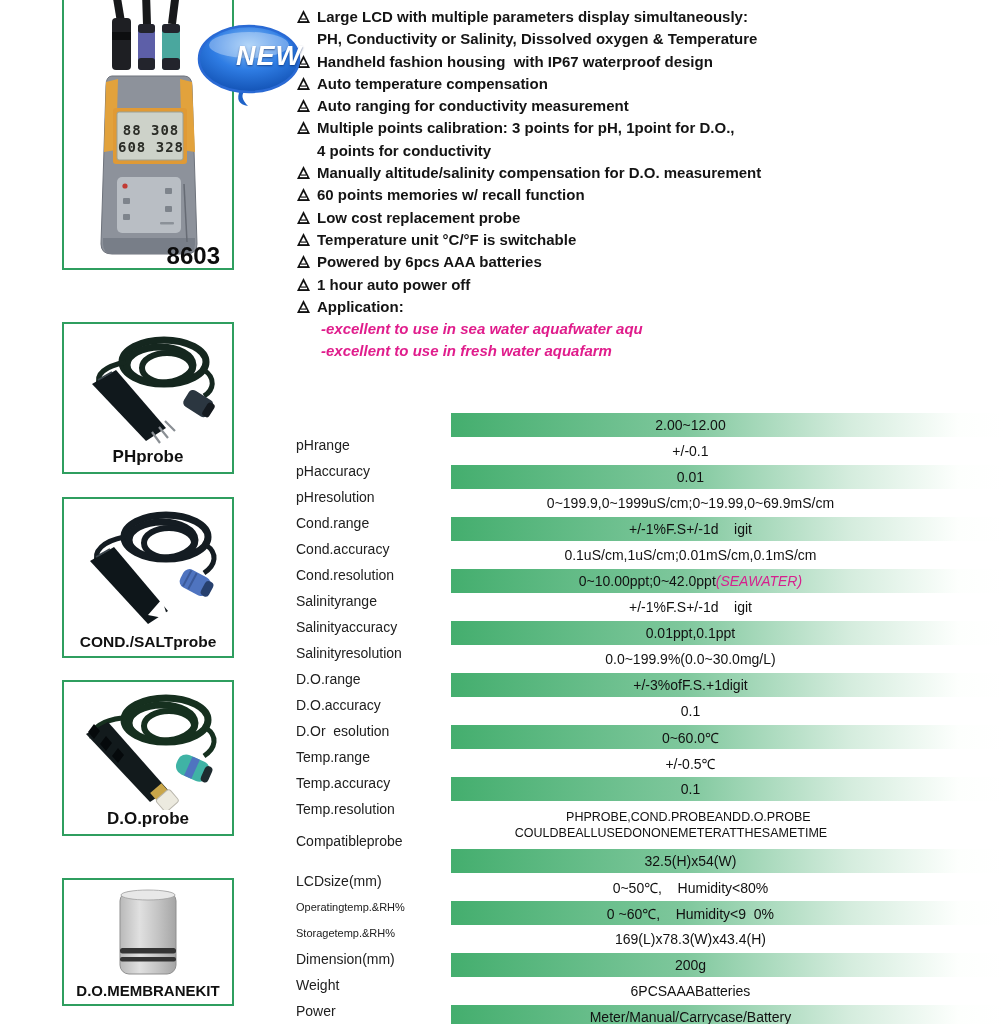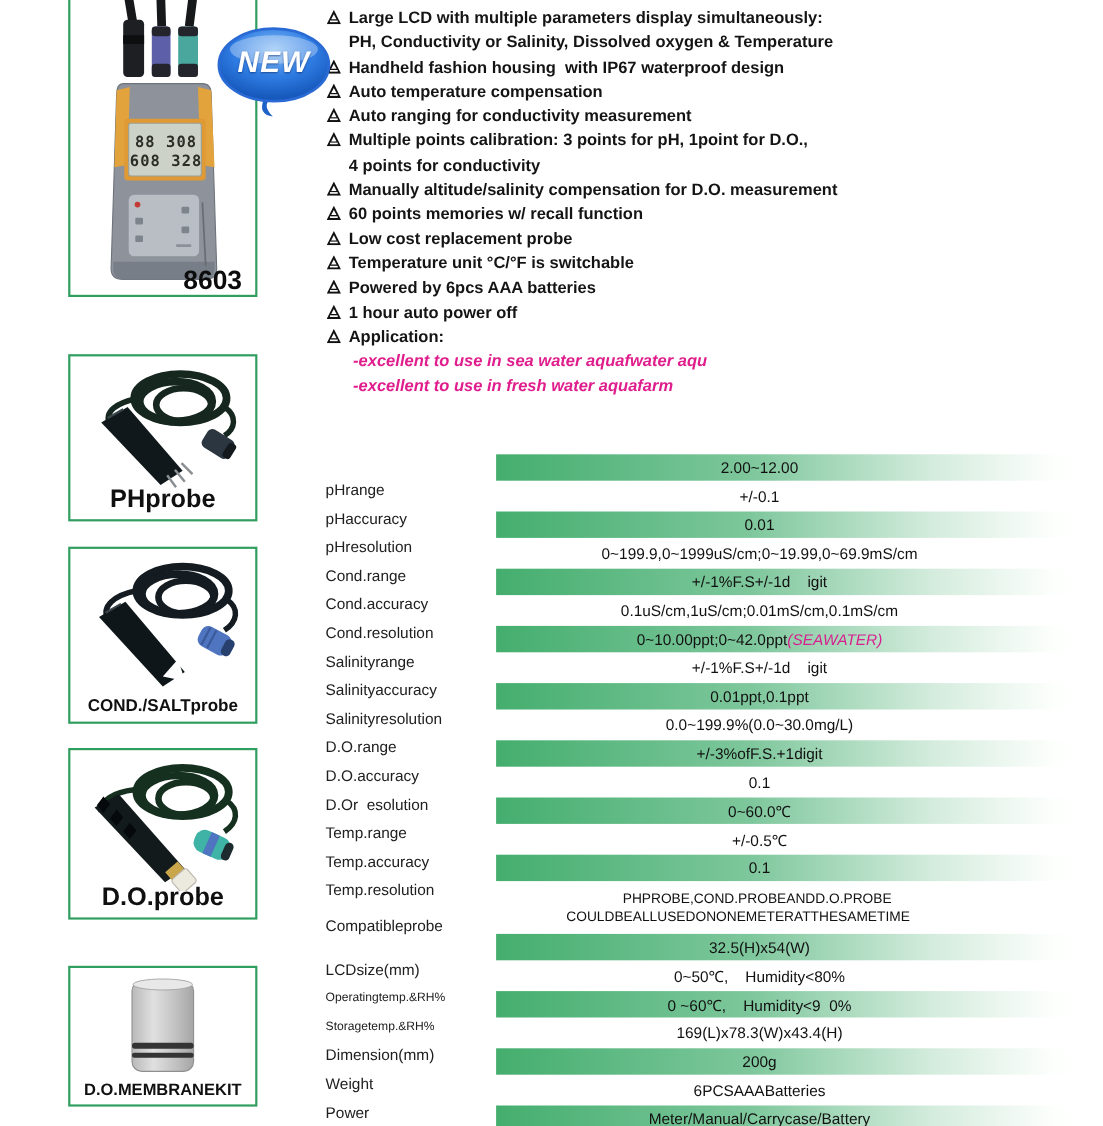--- a/index.html
+++ b/index.html
@@ -8,34 +8,34 @@
 
   
   .box{position:absolute;left:62px;width:172px;border:2px solid #2f9e5f;background:#ffffff;
        box-sizing:border-box;overflow:hidden;}
   #box-meter{top:-10px;height:280px;}
   #box-ph{top:322px;height:152px;}
   #box-cond{top:497px;height:161px;}
   #box-do{top:680px;height:156px;}
   #box-mem{top:878px;height:128px;}
   .box-label{position:absolute;bottom:5px;left:0;width:100%;text-align:center;
-             font-weight:bold;font-size:23px;color:#101010;letter-spacing:0;}
+             font-weight:bold;font-size:17px;color:#101010;letter-spacing:0;}
   #box-mem .box-label{font-size:15px;}
   #box-cond .box-label{font-size:15.5px;}
   .box svg{display:block;}
 
   
   #lcd-digits{position:absolute;left:52px;top:130px;width:70px;text-align:center;
               font-family:"DejaVu Sans Mono",monospace;font-weight:bold;font-size:14px;
               line-height:17px;color:#2b2d27;letter-spacing:1px;}
   #meter-model{position:absolute;right:12px;top:250px;font-weight:bold;font-size:24px;color:#0c0c0c;}
 
   
   #new-badge{position:absolute;left:196px;top:24px;width:106px;height:86px;z-index:6;}
-  #badge-text{position:absolute;left:0;top:17px;width:100%;text-align:center;
+  #badge-text{position:absolute;left:0;top:17px;width:100%;text-align:right;
               font-style:italic;font-weight:bold;font-size:27px;color:#ffffff;
               letter-spacing:1px;text-shadow:0 1px 2px rgba(0,30,90,.6);}
 
   
   #features{position:absolute;left:297px;top:6px;width:702px;}
   .feat{display:flex;align-items:flex-start;height:22.3px;}
   .feat-bullet{flex:0 0 20px;padding-top:3px;}
   .feat.no-bullet .feat-bullet svg{visibility:hidden;}
   .feat-text{font-weight:bold;font-size:15px;line-height:22.3px;color:#141414;white-space:pre;}
   .feat.accent .feat-text{color:#e01d8c;font-style:italic;padding-left:4px;}

